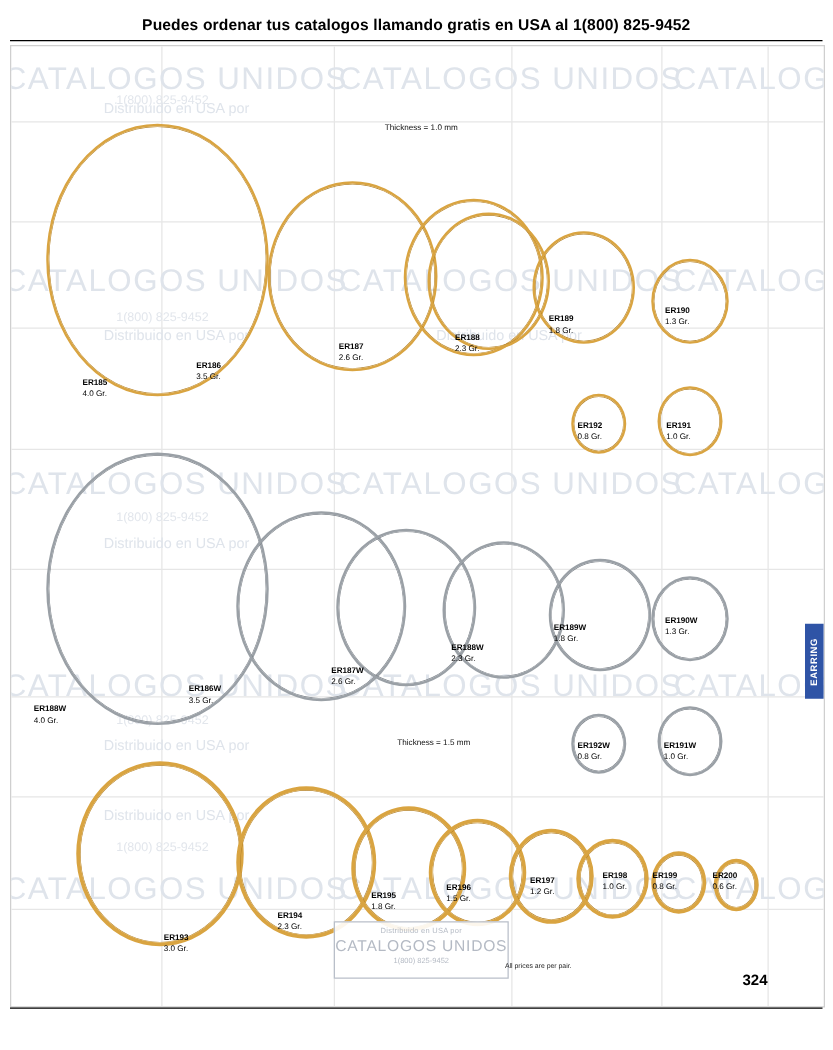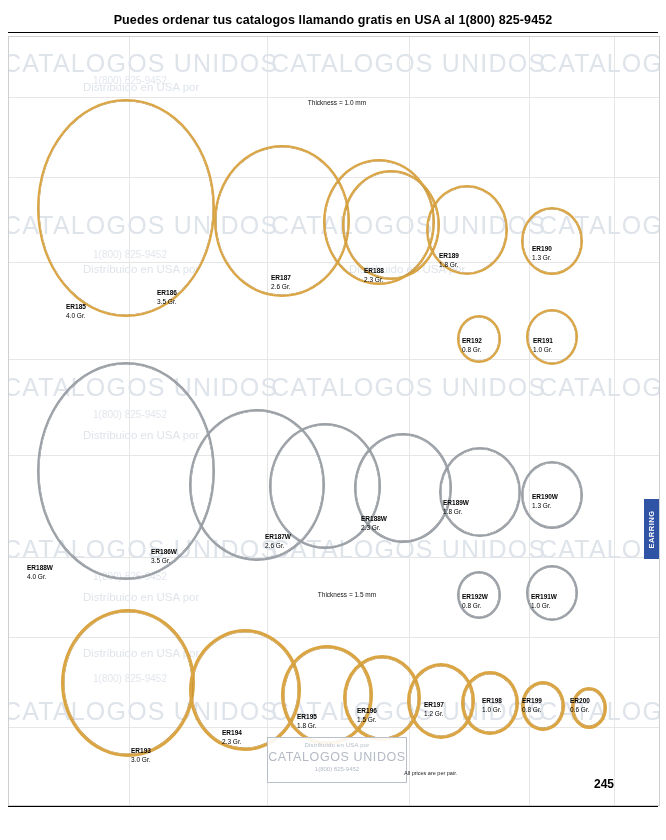--- a/index.html
+++ b/index.html
@@ -380,21 +380,21 @@
       <span>0.6 Gr.</span>
     </div>
 
     <div id="stamp">
       <div class="s1">Distribuido en USA por</div>
       <div class="s2">CATALOGOS UNIDOS</div>
       <div class="s3">1(800) 825-9452</div>
     </div>
 
     <div id="small-print">All prices are per pair.</div>
-    <div id="page-number">245</div>
+    <div id="page-number">324</div>
 
     <div id="side-tab">
       <span>EARRING</span>
     </div>
 
   </div>
 
   <div class="rule" id="rule-bottom"></div>
 
 </div>

